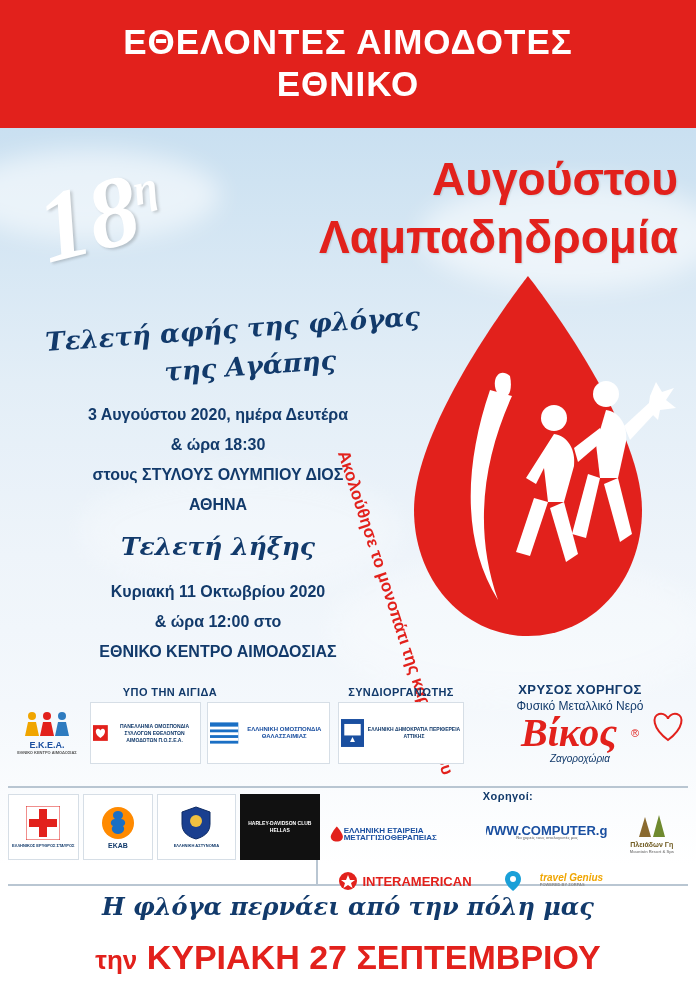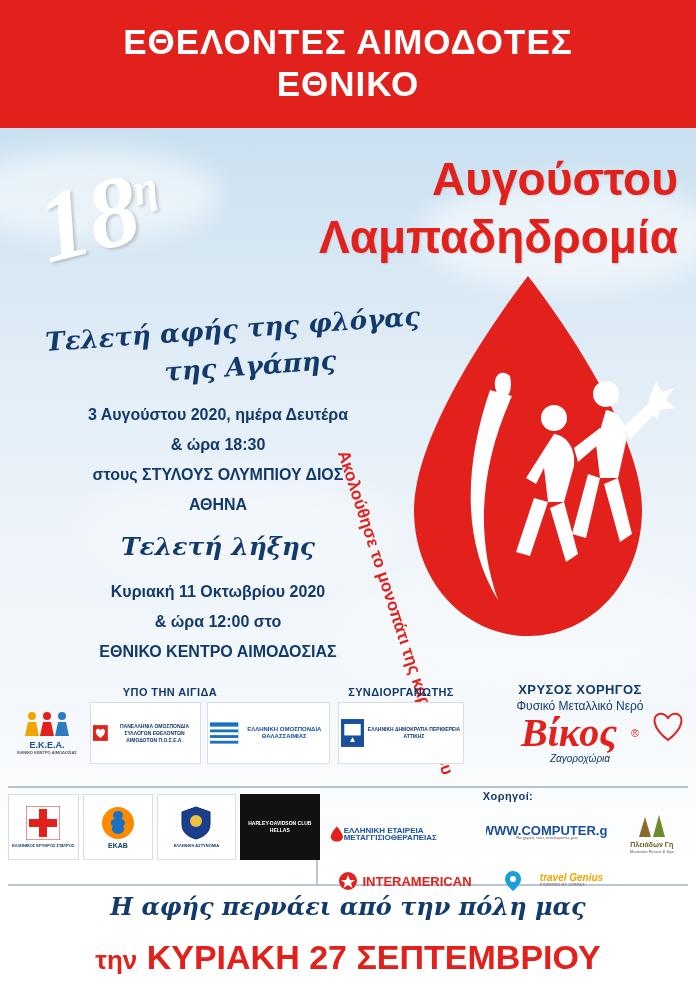--- a/index.html
+++ b/index.html
@@ -313,17 +313,17 @@
           <div style="text-align:left;">
             <div style="font-size:10px;color:#f0a500;font-weight:bold;font-style:italic;">travel Genius</div>
             <div style="font-size:4px;color:#888;">POWERED BY ZORPAS</div>
           </div>
         </div>
       </div>
     </div>
   </div>
 </div>
 
-<div class="flame-line">Η αφής περνάει από την πόλη μας</div>
+<div class="flame-line">Η φλόγα περνάει από την πόλη μας</div>
 <div class="final">
   <span class="small">την</span>
   <span>ΚΥΡΙΑΚΗ 27 ΣΕΠΤΕΜΒΡΙΟΥ</span>
 </div>
 
 </body></html>

